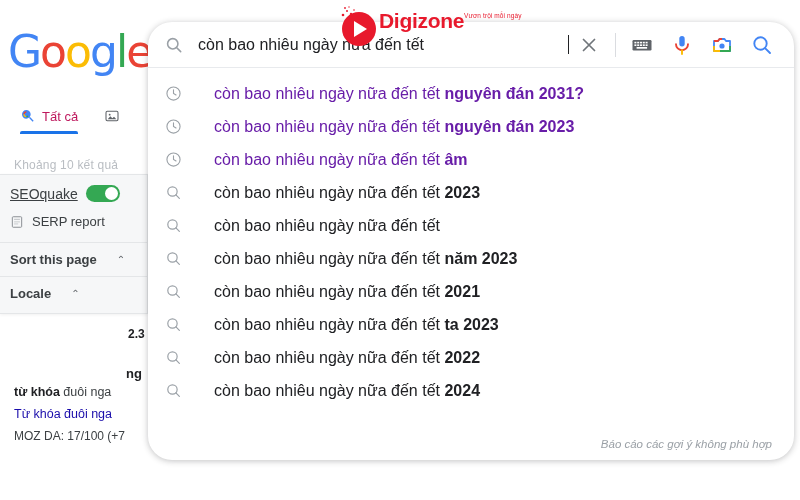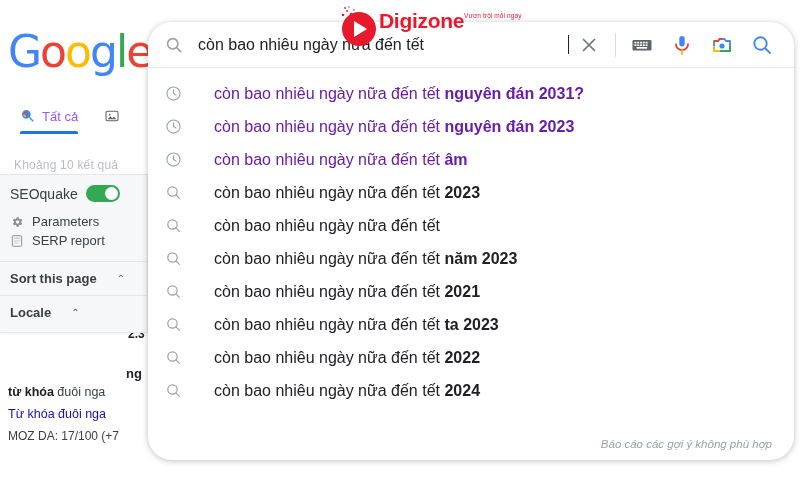--- a/index.html
+++ b/index.html
@@ -27,21 +27,21 @@
 
   .nav-tabs {
     position: absolute; left: 20px; top: 108px;
     display: flex; align-items: center; gap: 26px;
   }
   .tab {
     display: flex; align-items: center; gap: 6px;
     font-size: 13px; color: #5f6368; padding-bottom: 10px;
     position: relative; cursor: pointer;
   }
-  .tab.active { color: #8b5cf6; }
+  .tab.active { color: #be185d; }
   .tab.active::after {
     content: ""; position: absolute; left: 0; right: 0; bottom: 0;
     height: 3px; background: #1a73e8; border-radius: 2px 2px 0 0;
   }
   .tab-icon { width: 16px; height: 16px; display: block; }
 
   .results-count {
     position: absolute; left: 14px; top: 158px;
     font-size: 12px; color: #b9bdc2; white-space: nowrap;
     letter-spacing: .2px;
@@ -60,21 +60,21 @@
   .seoquake {
     position: absolute; left: 0; top: 174px; width: 148px;
     background: #f6f7f8; border: 1px solid #e4e6e8; border-left: none;
     padding: 8px 0 10px 0;
     box-shadow: 0 1px 3px rgba(0,0,0,.06);
   }
   .sq-head {
     display: flex; align-items: center; gap: 8px;
     padding: 2px 10px 8px 10px;
   }
-  .sq-title { font-size: 14px; color: #3c4043; }
+  .sq-title { font-size: 14px; color: #3c4043; text-decoration: underline; }
   .sq-toggle {
     width: 34px; height: 17px; background: #34a853; border-radius: 9px;
     position: relative; flex: none; cursor: pointer;
   }
   .sq-toggle::after {
     content: ""; position: absolute; right: 2px; top: 2px;
     width: 13px; height: 13px; background: #fff; border-radius: 50%;
   }
   .sq-list { padding: 2px 0 4px 0; }
   .sq-item {
@@ -84,21 +84,21 @@
   .sq-ic { width: 14px; height: 14px; flex: none; color: #8b8f94; }
   .sq-sep { height: 1px; background: #e4e6e8; margin: 7px 0; }
   .sq-section {
     display: flex; align-items: center; gap: 20px;
     padding: 2px 10px; font-size: 13px; font-weight: bold; color: #3c4043;
     cursor: pointer;
   }
   .caret-up { font-size: 10px; font-weight: normal; color: #5f6368; }
 
   .kw-lines { position: absolute; left: 0; top: 382px; width: 150px; }
-  .kw-line { font-size: 12.5px; white-space: nowrap; padding: 0 0 0 8px; line-height: 1.75; }
+  .kw-line { font-size: 12.5px; white-space: nowrap; padding: 0 0 0 14px; line-height: 1.75; }
   .kw-b { font-weight: bold; color: #202124; }
   .kw-n { color: #3c4043; }
   .kw-link { color: #1a0dab; cursor: pointer; }
   .kw-moz { color: #3c4043; font-size: 12px; }
 
   
   .dropdown {
     position: absolute; left: 148px; top: 22px; width: 646px; height: 438px;
     background: #fff; border-radius: 24px;
     box-shadow: 0 1px 6px rgba(32,33,36,.28);
@@ -217,26 +217,20 @@
     <div class="bg-frag frag-aut">aut</div>
     <div class="bg-frag frag-23">2.3</div>
     <div class="bg-frag frag-ng">ng</div>
 
     <div class="seoquake">
       <div class="sq-head">
         <span class="sq-title">SEOquake</span>
         <span class="sq-toggle"></span>
       </div>
       <div class="sq-list">
-        <div class="sq-item">
-          <svg class="sq-ic" viewBox="0 0 24 24">
-            <path fill="#8b8f94" d="M19.1 12.9a7 7 0 0 0 .1-.9 7 7 0 0 0-.1-.9l1.9-1.5-1.9-3.3-2.3.9a6.8 6.8 0 0 0-1.6-.9L14.8 4h-3.6l-.4 2.3c-.6.2-1.1.5-1.6.9l-2.3-.9-1.9 3.3 1.9 1.5a7 7 0 0 0 0 1.8l-1.9 1.5 1.9 3.3 2.3-.9c.5.4 1 .7 1.6.9l.4 2.3h3.6l.4-2.3c.6-.2 1.1-.5 1.6-.9l2.3.9 1.9-3.3zM13 15a3 3 0 1 1 0-6 3 3 0 0 1 0 6z"></path>
-          </svg>
-          <span>Parameters</span>
-        </div>
         <div class="sq-item">
           <svg class="sq-ic" viewBox="0 0 24 24">
             <rect x="4" y="3" width="16" height="18" rx="1.5" fill="none" stroke="#8b8f94" stroke-width="1.7"></rect>
             <rect x="7" y="6.5" width="10" height="2" fill="#c5c8cb"></rect>
             <rect x="7" y="11" width="10" height="1.6" fill="#c5c8cb"></rect>
             <rect x="7" y="14.5" width="7" height="1.6" fill="#c5c8cb"></rect>
           </svg>
           <span>SERP report</span>
         </div>
       </div>

